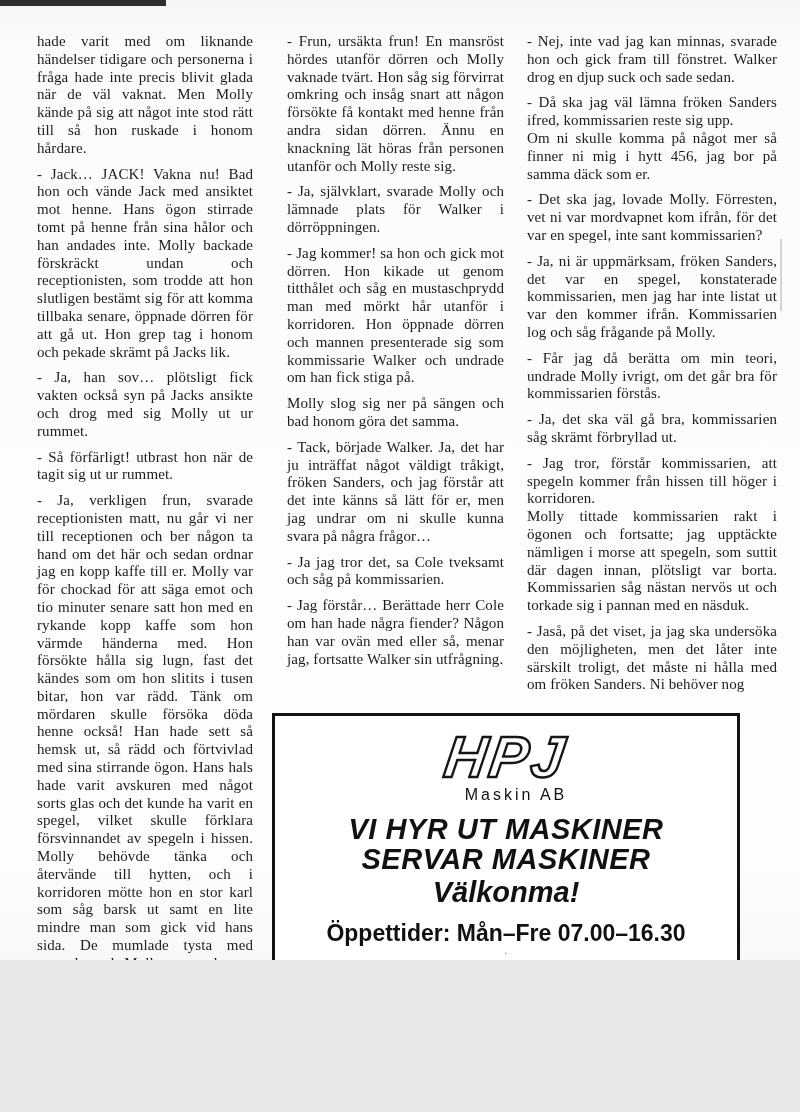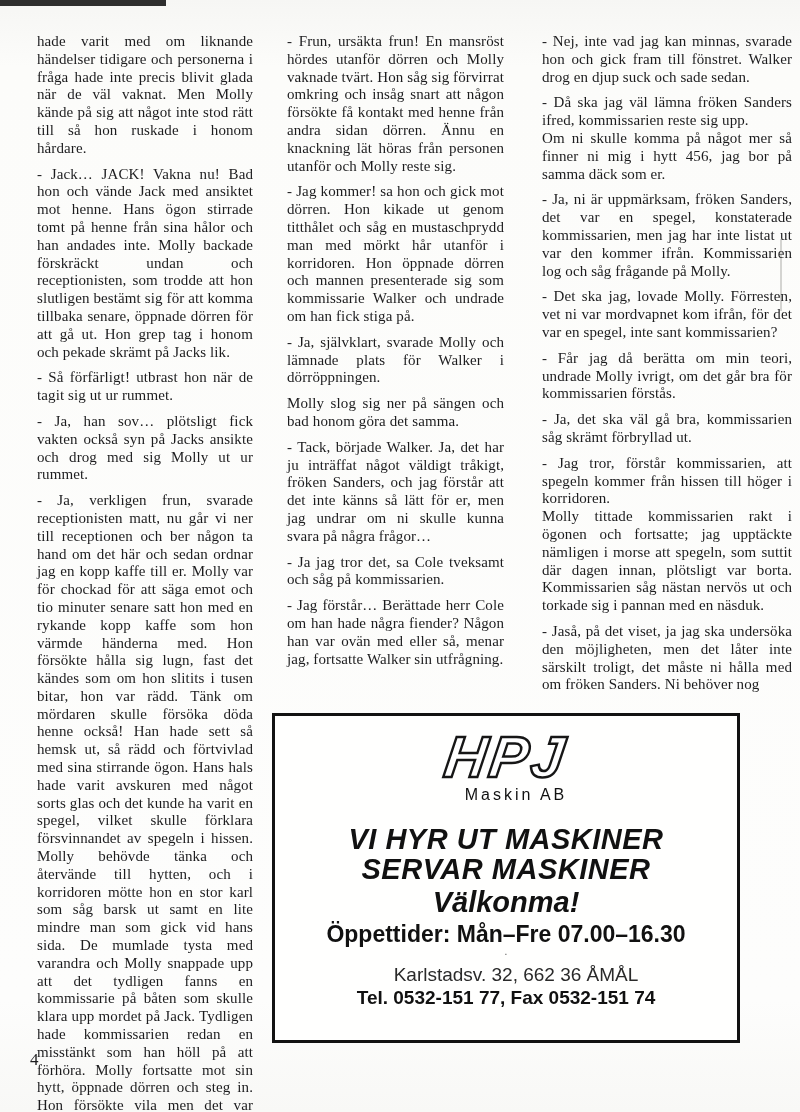--- a/index.html
+++ b/index.html
@@ -1,37 +1,37 @@
 <!DOCTYPE html>
 <html lang="sv"><head>
 <meta charset="utf-8">
 <style>
   html,body{margin:0;padding:0;}
   body{background:#e8e8e6;}
   .page{
     position:relative;
-    width:800px;height:1112px;
+    width:800px;height:960px;
     background:linear-gradient(180deg,#f6f6f4 0%, #fcfcfa 6%, #fdfdfc 90%, #f8f8f6 100%);
     overflow:hidden;
     font-family:"Liberation Serif", serif;
     color:#1c1c1e;
   }
   
   .artifact-top{position:absolute;left:0;top:0;width:166px;height:6px;background:#2e2e2e;filter:blur(.6px);}
   .artifact-right{position:absolute;left:780px;top:239px;width:2px;height:72px;background:#d4d4d1;}
   
   .col{
     position:absolute;top:33px;
     font-size:15px;line-height:17.8px;
     text-align:justify;
     letter-spacing:.1px;
   }
   .col1{left:37px;width:216px;}
   .col2{left:287px;width:217px;}
-  .col3{left:542px;width:250px;}
+  .col3{left:527px;width:250px;}
   .col p{margin:0 0 8px 0;white-space:pre-line;}
   
   .pagenum{position:absolute;left:30px;top:1050px;font-size:17px;}
   
   .ad{
     position:absolute;left:272px;top:713px;width:468px;height:330px;
     border:3px solid #121212;background:#fffffe;
     box-sizing:border-box;text-align:center;
     font-family:"Liberation Sans", sans-serif;color:#111;
   }
@@ -39,60 +39,60 @@
     display:inline-block;margin-top:14px;
     font-size:58px;font-weight:bold;font-style:italic;line-height:54px;
     letter-spacing:3px;color:#ffffff;
     -webkit-text-stroke:2.5px #161616;
     text-shadow:0 0 1px #161616;
     transform:skewX(-8deg);
   }
   .ad-logo-sub{
     font-size:16px;font-weight:normal;letter-spacing:3px;margin-top:-2px;line-height:26px;margin-left:20px;
   }
-  .ad-slogans{margin-top:16px;}
+  .ad-slogans{margin-top:6px;}
   .ad-slogans div{
     font-size:29px;font-weight:bold;font-style:italic;line-height:30px;letter-spacing:.5px;
   }
   .ad-welcome{font-size:29px;font-weight:bold;font-style:italic;line-height:32px;margin-top:2px;}
-  .ad-hours{font-size:23px;font-weight:bold;line-height:27px;margin-top:3px;}
+  .ad-hours{font-size:23px;font-weight:bold;line-height:27px;margin-top:12px;}
   .ad-dot{font-size:10px;line-height:8px;color:#555;}
   .ad-address{font-size:19px;line-height:22px;margin-top:8px;color:#2a2a2a;padding-left:20px;}
   .ad-phone{font-size:19px;font-weight:bold;line-height:24px;}
 </style>
 </head>
 <body>
 
 <div class="page">
 
   <div class="artifact-top"></div>
   <div class="artifact-right"></div>
 
   <div class="col col1">
       <p>hade varit med om liknande händelser tidigare och personerna i fråga hade inte precis blivit glada när de väl vaknat. Men Molly kände på sig att något inte stod rätt till så hon ruskade i honom hårdare.</p>
       <p>- Jack… JACK! Vakna nu! Bad hon och vände Jack med ansiktet mot henne. Hans ögon stirrade tomt på henne från sina hålor och han andades inte. Molly backade förskräckt undan och receptionisten, som trodde att hon slutligen bestämt sig för att komma tillbaka senare, öppnade dörren för att gå ut. Hon grep tag i honom och pekade skrämt på Jacks lik.</p>
+      <p>- Ja, han sov… plötsligt fick vakten också syn på Jacks ansikte och drog med sig Molly ut ur rummet.</p>
       <p>- Så förfärligt! utbrast hon när de tagit sig ut ur rummet.</p>
-      <p>- Ja, han sov… plötsligt fick vakten också syn på Jacks ansikte och drog med sig Molly ut ur rummet.</p>
       <p>- Ja, verkligen frun, svarade receptionisten matt, nu går vi ner till receptionen och ber någon ta hand om det här och sedan ordnar jag en kopp kaffe till er. Molly var för chockad för att säga emot och tio minuter senare satt hon med en rykande kopp kaffe som hon värmde händerna med. Hon försökte hålla sig lugn, fast det kändes som om hon slitits i tusen bitar, hon var rädd. Tänk om mördaren skulle försöka döda henne också! Han hade sett så hemsk ut, så rädd och förtvivlad med sina stirrande ögon. Hans hals hade varit avskuren med något sorts glas och det kunde ha varit en spegel, vilket skulle förklara försvinnandet av spegeln i hissen. Molly behövde tänka och återvände till hytten, och i korridoren mötte hon en stor karl som såg barsk ut samt en lite mindre man som gick vid hans sida. De mumlade tysta med varandra och Molly snappade upp att det tydligen fanns en kommissarie på båten som skulle klara upp mordet på Jack. Tydligen hade kommissarien redan en misstänkt som han höll på att förhöra. Molly fortsatte mot sin hytt, öppnade dörren och steg in. Hon försökte vila men det var nästan omöjligt, bilden av Jacks lik ville inte lämna hennes näthinna. Till slut tog ändå tröttheten överhanden och hon sov en drömlös sömn.</p>
     </div>
   <div class="col col2">
       <p>- Frun, ursäkta frun! En mansröst hördes utanför dörren och Molly vaknade tvärt. Hon såg sig förvirrat omkring och insåg snart att någon försökte få kontakt med henne från andra sidan dörren. Ännu en knackning lät höras från personen utanför och Molly reste sig.</p>
+      <p>- Ja, självklart, svarade Molly och lämnade plats för Walker i dörröppningen.</p>
       <p>- Jag kommer! sa hon och gick mot dörren. Hon kikade ut genom titthålet och såg en mustaschprydd man med mörkt hår utanför i korridoren. Hon öppnade dörren och mannen presenterade sig som kommissarie Walker och undrade om han fick stiga på.</p>
-      <p>- Ja, självklart, svarade Molly och lämnade plats för Walker i dörröppningen.</p>
       <p>Molly slog sig ner på sängen och bad honom göra det samma.</p>
       <p>- Tack, började Walker. Ja, det har ju inträffat något väldigt tråkigt, fröken Sanders, och jag förstår att det inte känns så lätt för er, men jag undrar om ni skulle kunna svara på några frågor…</p>
       <p>- Ja jag tror det, sa Cole tveksamt och såg på kommissarien.</p>
       <p>- Jag förstår… Berättade herr Cole om han hade några fiender? Någon han var ovän med eller så, menar jag, fortsatte Walker sin utfrågning.</p>
     </div>
   <div class="col col3">
       <p>- Nej, inte vad jag kan minnas, svarade hon och gick fram till fönstret. Walker drog en djup suck och sade sedan.</p>
       <p>- Då ska jag väl lämna fröken Sanders ifred, kommissarien reste sig upp.
 Om ni skulle komma på något mer så finner ni mig i hytt 456, jag bor på samma däck som er.</p>
+      <p>- Det ska jag, lovade Molly. Förresten, vet ni var mordvapnet kom ifrån, för det var en spegel, inte sant kommissarien?</p>
       <p>- Ja, ni är uppmärksam, fröken Sanders, det var en spegel, konstaterade kommissarien, men jag har inte listat ut var den kommer ifrån. Kommissarien log och såg frågande på Molly.</p>
-      <p>- Det ska jag, lovade Molly. Förresten, vet ni var mordvapnet kom ifrån, för det var en spegel, inte sant kommissarien?</p>
       <p>- Får jag då berätta om min teori, undrade Molly ivrigt, om det går bra för kommissarien förstås.</p>
       <p>- Ja, det ska väl gå bra, kommissarien såg skrämt förbryllad ut.</p>
       <p>- Jag tror, förstår kommissarien, att spegeln kommer från hissen till höger i korridoren.
 Molly tittade kommissarien rakt i ögonen och fortsatte; jag upptäckte nämligen i morse att spegeln, som suttit där dagen innan, plötsligt var borta. Kommissarien såg nästan nervös ut och torkade sig i pannan med en näsduk.</p>
       <p>- Jaså, på det viset, ja jag ska undersöka den möjligheten, men det låter inte särskilt troligt, det måste ni hålla med om fröken Sanders. Ni behöver nog</p>
     </div>
 
   <div class="ad">
     <div>
       <span class="ad-logo">HPJ</span>

